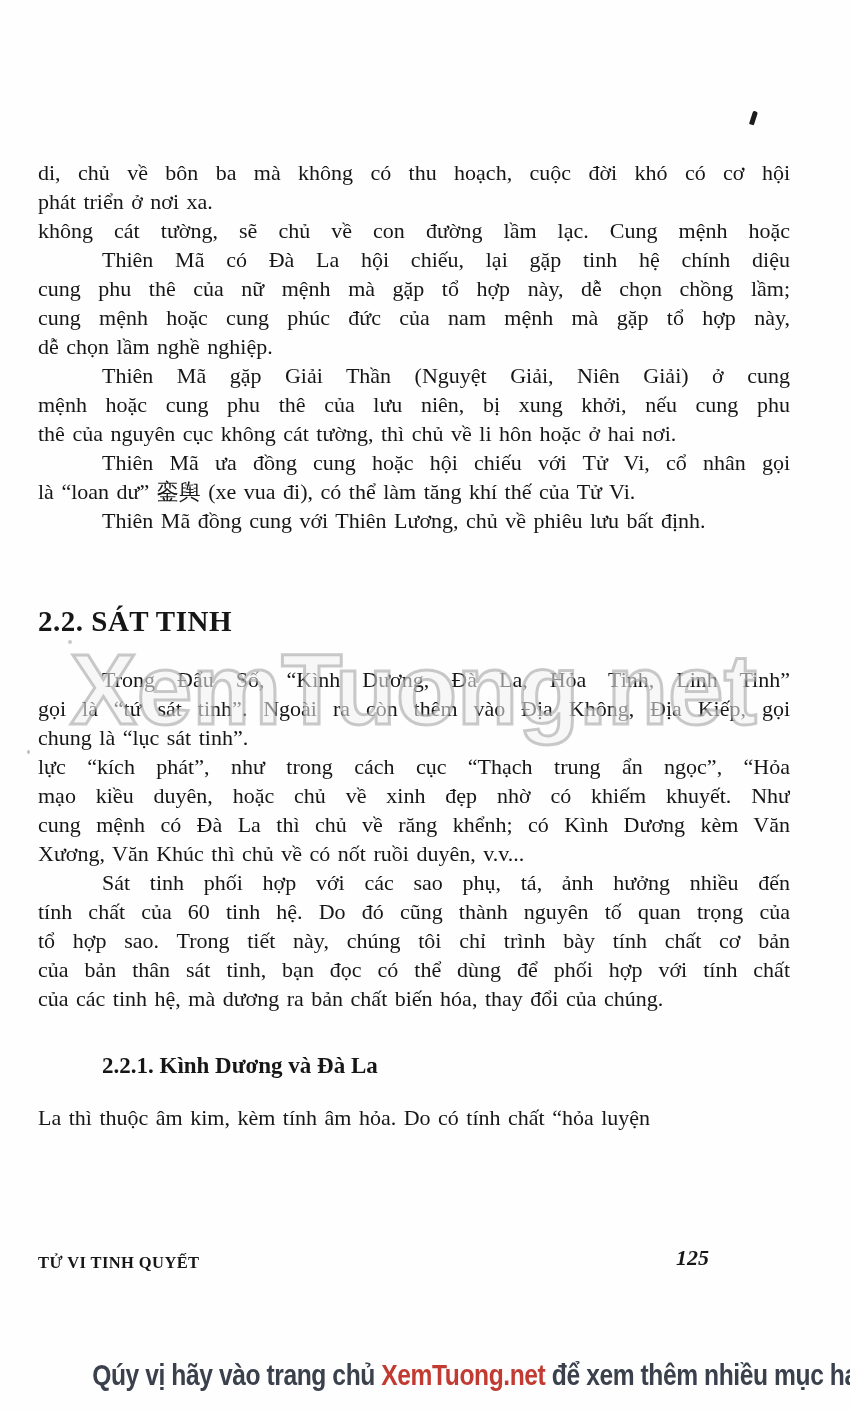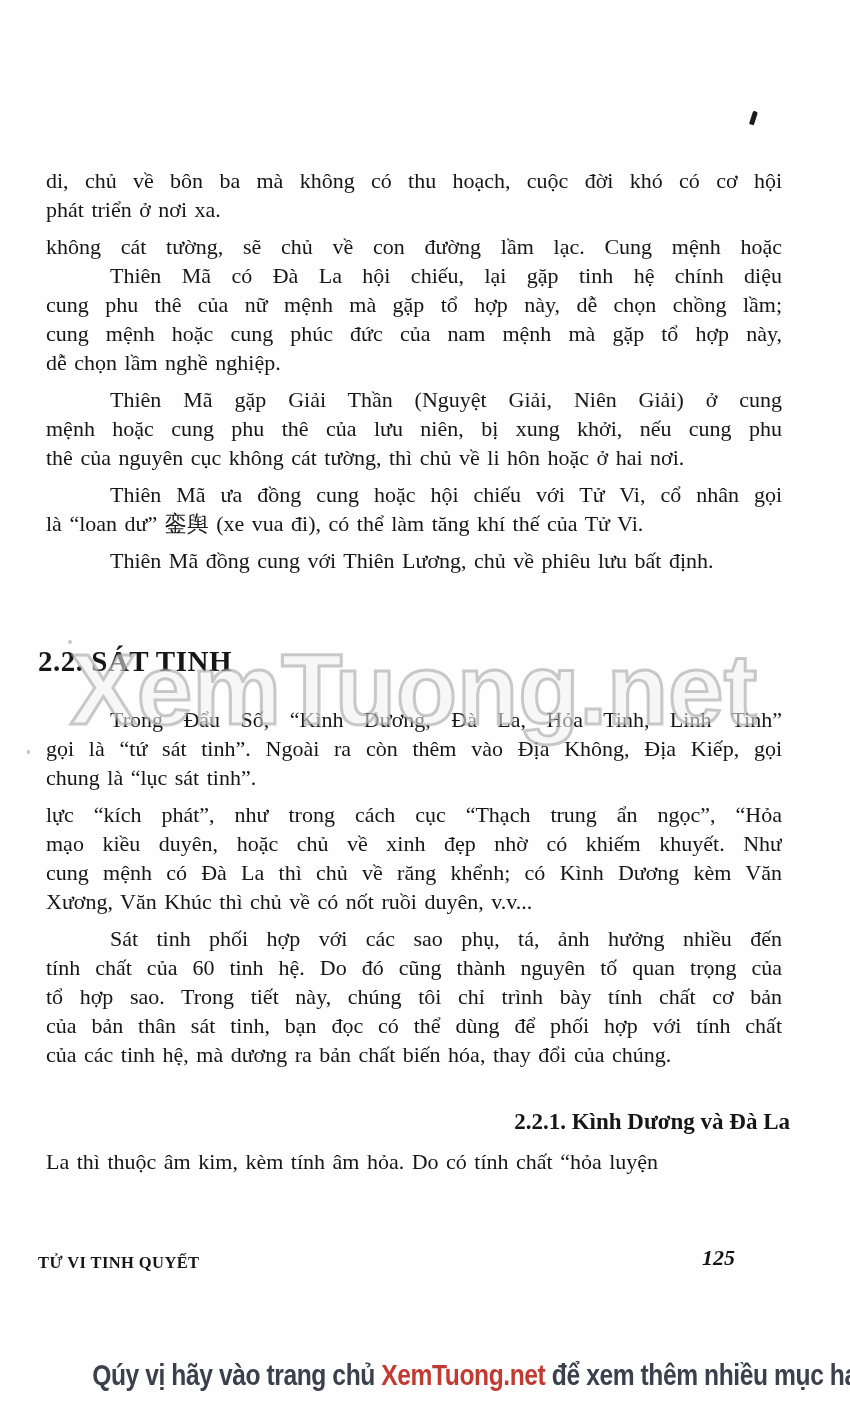--- a/index.html
+++ b/index.html
@@ -22,34 +22,33 @@
     line-height:29px;
     height:29px;
     overflow:hidden;
     word-spacing:2px;
     text-align:justify;
     text-align-last:justify;
     white-space:normal;
   }
   .line.last{ text-align-last:left; }
   .line.indent{ text-indent:64px; }
-  .para{ margin:8px; }
+  .para{ margin:0; }
   .heading{
     font-size:29px;
     font-weight:bold;
     line-height:36px;
     margin:68px 0 26px 0;
     letter-spacing:0.5px;
   }
   .subheading{
     font-size:23px;
     font-weight:bold;
     line-height:30px;
-    margin:38px 0 10px 64px;
-    text-align:right;
+    margin:38px 0 22px 64px;
   }
   
   .watermark{
     position:absolute;
     left:70px; top:634px;
     width:720px;
     font-family:"Liberation Sans","DejaVu Sans",sans-serif;
     font-weight:bold;
     font-size:100px;
     line-height:1.1;
@@ -68,21 +67,20 @@
     font-weight:bold;
     letter-spacing:0.4px;
     text-align:right;
   }
   .page-number{
     position:absolute;
     left:676px; top:1245px;
     font-size:22px;
     font-weight:bold;
     font-style:italic;
-    margin-left:26px;
   }
   
   .banner{
     position:absolute;
     left:0; right:0; top:1358px;
     text-align:center;
     z-index:6;
   }
   .banner-inner{
     display:inline-block;

